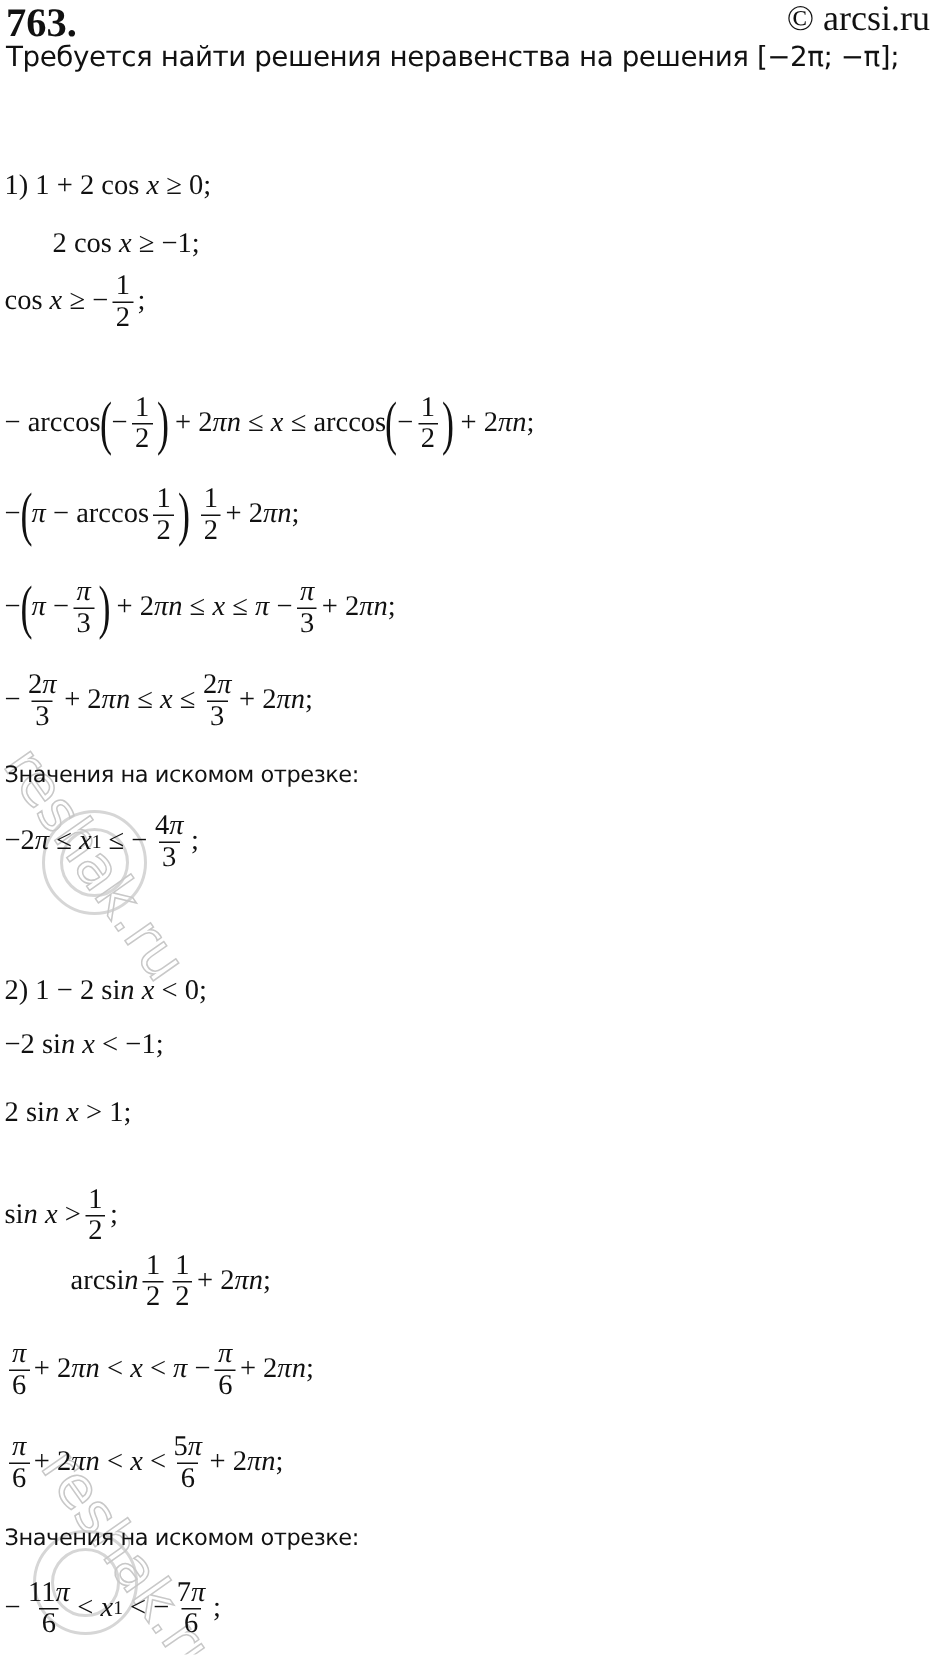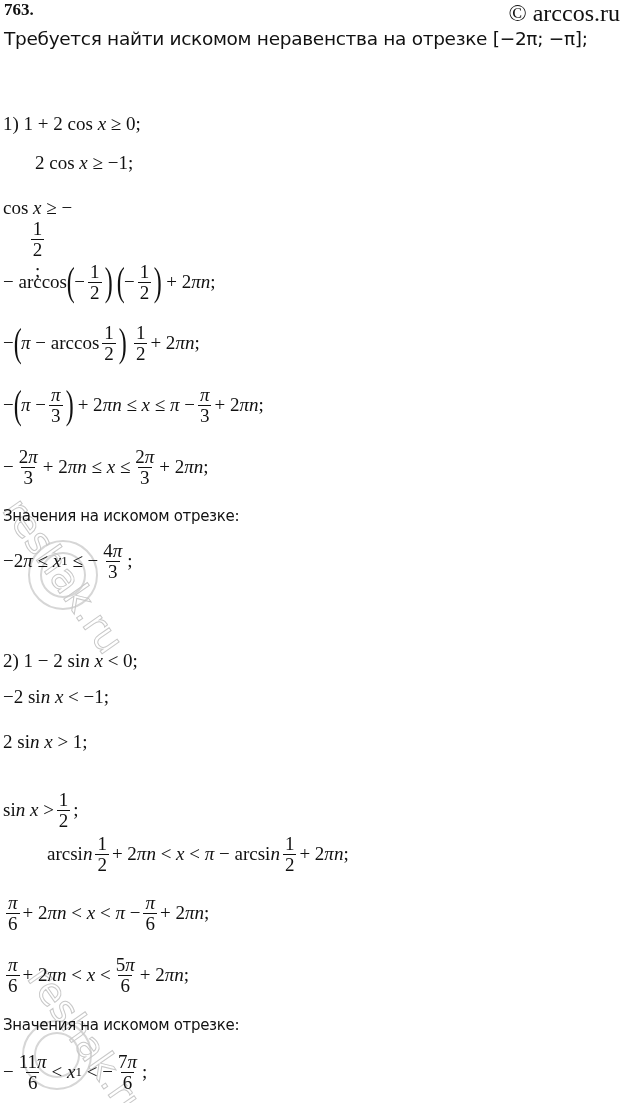--- a/index.html
+++ b/index.html
@@ -1,19 +1,19 @@
 <!DOCTYPE html>
 <html><head>
 <meta charset="utf-8">
 <style>
   html, body { margin:0; padding:0; background:#ffffff; }
   body { width:626px; height:1103px; position:relative; overflow:hidden;
          font-family:"DejaVu Serif", serif; color:#111; }
   .hdr-num { position:absolute; left:4px; top:0px; font-family:"Liberation Serif", serif;
-             font-weight:bold; font-size:17px; color:#111; }
+             font-weight:bold; font-size:27px; color:#111; }
   .hdr-copy { position:absolute; right:6px; top:0px; font-family:"Liberation Serif", serif;
               font-size:24px; color:#111; }
   .intro { position:absolute; left:4px; top:28px; font-family:"DejaVu Sans", sans-serif;
            font-size:18.5px; letter-spacing:-0.3px; color:#111; white-space:nowrap; }
   .line { position:absolute; left:3px; white-space:nowrap; font-size:19px;
           font-family:"Liberation Serif", serif; display:flex; align-items:center; }
   .line .txt { font-family:"DejaVu Sans", sans-serif; font-size:15px; letter-spacing:-0.3px; }
   .m { font-style:normal; }
   .frac { display:inline-flex; flex-direction:column; align-items:center;
           vertical-align:middle; margin:0 3px; font-size:19px; line-height:1.05; }
@@ -27,50 +27,50 @@
                font-size:38px; transform:rotate(55deg); transform-origin:left top; }
   .wm-circle { position:absolute; border:2px solid #d6d6d6; border-radius:50%;
                pointer-events:none; }
   .wm-circle::after { content:""; position:absolute; inset:10px; border:2px solid #d6d6d6;
                       border-radius:50%; }
 </style>
 </head>
 <body>
 
 <div class="hdr-num">763.</div>
-<div class="hdr-copy">© arccos.ru</div>
-<div class="intro">Требуется найти искомом неравенства на отрезке [−2π;  −π];</div>
+<div class="hdr-copy">© arcsi.ru</div>
+<div class="intro">Требуется найти решения неравенства на решения [−2π;  −π];</div>
 
 <div class="wm-circle" style="left:28px;top:540px;width:66px;height:66px;"></div>
 <div class="watermark" style="left:30px;top:490px;">reshak.ru</div>
 <div class="wm-circle" style="left:22px;top:1020px;width:66px;height:66px;"></div>
 <div class="watermark" style="left:55px;top:958px;">reshak.ru</div>
 
 <div class="line m" style="top:113px;">
   <span>1) 1 + 2 cos <i>x</i> ≥ 0;</span>
 </div>
 <div class="line m" style="top:152px;margin-left:32px;">
   <span>2 cos <i>x</i> ≥ −1;</span>
 </div>
-<div class="line m" style="top:197px;flex-direction:column;">
+<div class="line m" style="top:181px;">
   <span>cos <i>x</i> ≥ −</span>
   <span class="frac">
       <span class="num">1</span>
       <span class="den">2</span>
     </span>
   <span>;</span>
 </div>
 <div class="line m" style="top:262px;">
   <span>− arccos</span>
   <span class="paren">(</span><span>−</span>
   <span class="frac">
       <span class="num">1</span>
       <span class="den">2</span>
     </span><span class="paren">)</span>
-  &nbsp;
+  &nbsp;<span>+ 2<i>π</i><i>n</i> ≤ <i>x</i> ≤ arccos</span>
   <span class="paren">(</span><span>−</span>
   <span class="frac">
       <span class="num">1</span>
       <span class="den">2</span>
     </span><span class="paren">)</span>
   &nbsp;<span>+ 2<i>π</i><i>n</i>;</span>
 </div>
 <div class="line m" style="top:323px;">
   <span>−</span>
   <span class="paren">(</span><span><i>π</i> − arccos</span>
@@ -141,21 +141,20 @@
       <span class="den">2</span>
     </span>
   <span>;</span>
 </div>
 <div class="line m" style="top:834px;margin-left:44px;">
   <span>arcsi<i>n</i></span>
   <span class="frac">
       <span class="num">1</span>
       <span class="den">2</span>
     </span>
-  <span>+ 2<i>π</i><i>n</i> &lt; <i>x</i> &lt; <i>π</i> − arcsi<i>n</i></span>
   <span class="frac">
       <span class="num">1</span>
       <span class="den">2</span>
     </span>
   <span>+ 2<i>π</i><i>n</i>;</span>
 </div>
 <div class="line m" style="top:893px;">
   <span class="frac">
       <span class="num"><i>π</i></span>
       <span class="den">6</span>

